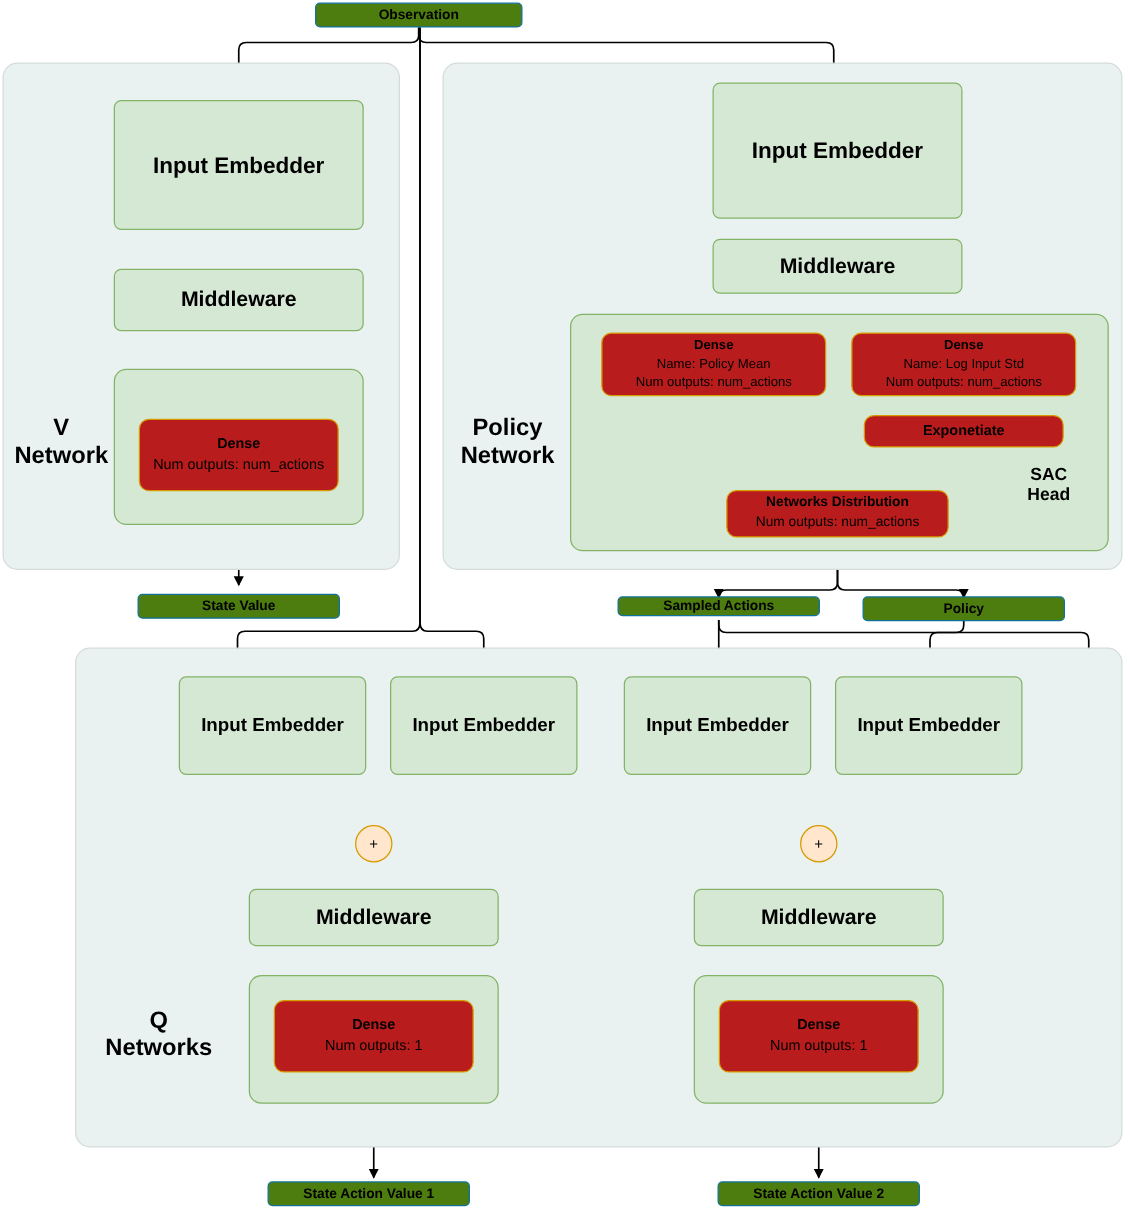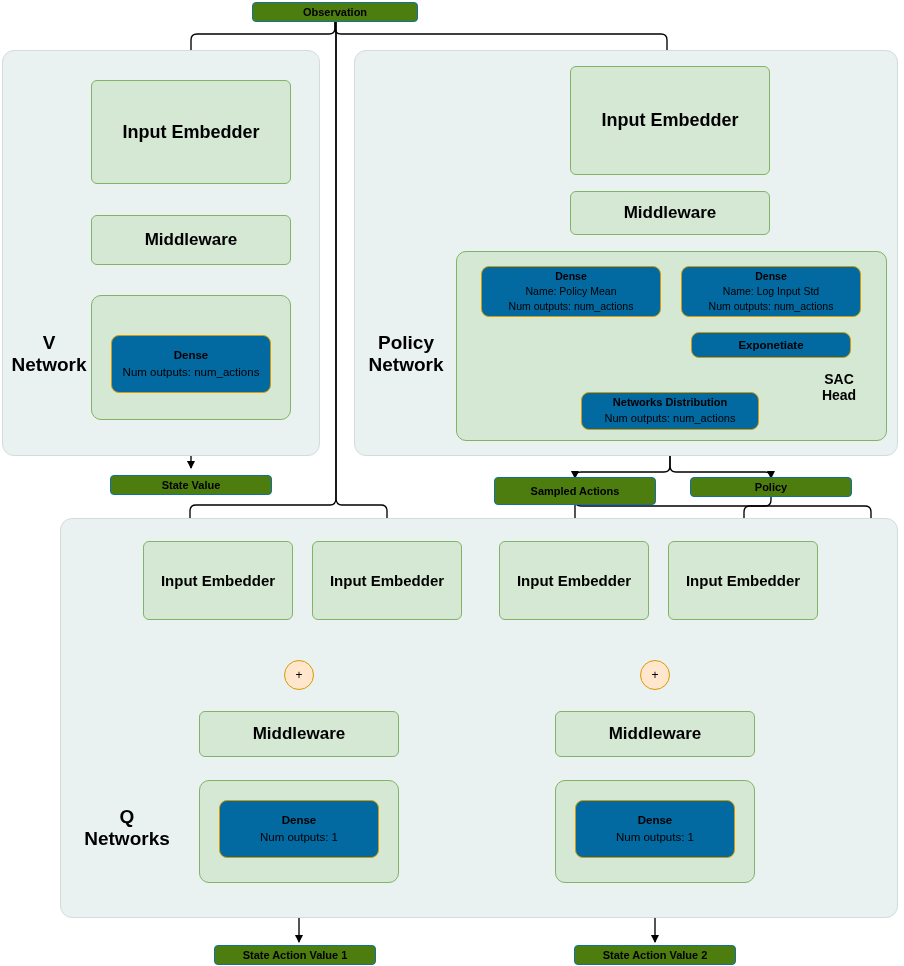--- a/index.html
+++ b/index.html
@@ -16,21 +16,21 @@
                text-align:center;white-space:pre-line;}
 
   
   .greenpanel{background:#d5e8d4;border:1.5px solid #82b366;border-radius:10px;}
 
   
   .green{background:#d5e8d4;border:1.5px solid #82b366;border-radius:6px;
          font-weight:bold;color:#000;}
 
   
-  .orange{background:#0369a1;border:1.6px solid #d79b00;border-radius:8px;color:#000;}
+  .orange{background:#b91c1c;border:1.6px solid #d79b00;border-radius:8px;color:#000;}
   .orange .t1{font-weight:bold;}
   .orange .t2{font-weight:normal;}
 
   
   .blue{background:#4d7c0f;border:1.6px solid #10739e;border-radius:4px;
         font-weight:bold;color:#000;font-size:11px;}
 
   
   .plus{background:#ffe6cc;border:1.8px solid #d79b00;border-radius:50%;
         width:30px;height:30px;font-size:12px;color:#000;}
@@ -145,21 +145,21 @@
 
   <div class="node orange" style="left:691px;top:332px;width:160px;height:26px;font-size:11.5px;font-weight:bold;">
     <span class="t1">Exponetiate</span>
   </div>
 
   <div class="node orange" style="left:581px;top:392px;width:178px;height:38px;font-size:11px;line-height:1.45;">
     <span class="t1">Networks Distribution</span>
     <span class="t2">Num outputs: num_actions</span>
   </div>
 
-  <div class="node blue" style="left:494px;top:477px;width:162px;height:28px;">
+  <div class="node blue" style="left:494px;top:477px;width:162px;height:16px;">
     <span>Sampled Actions</span>
   </div>
 
   <div class="node blue" style="left:690px;top:477px;width:162px;height:20px;">
     <span>Policy</span>
   </div>
 
   <div class="node group" style="left:60px;top:518px;width:838px;height:400px;"></div>
   <div class="group-label" style="left:82px;top:806px;width:90px;font-size:19px;">Q
 Networks</div>

